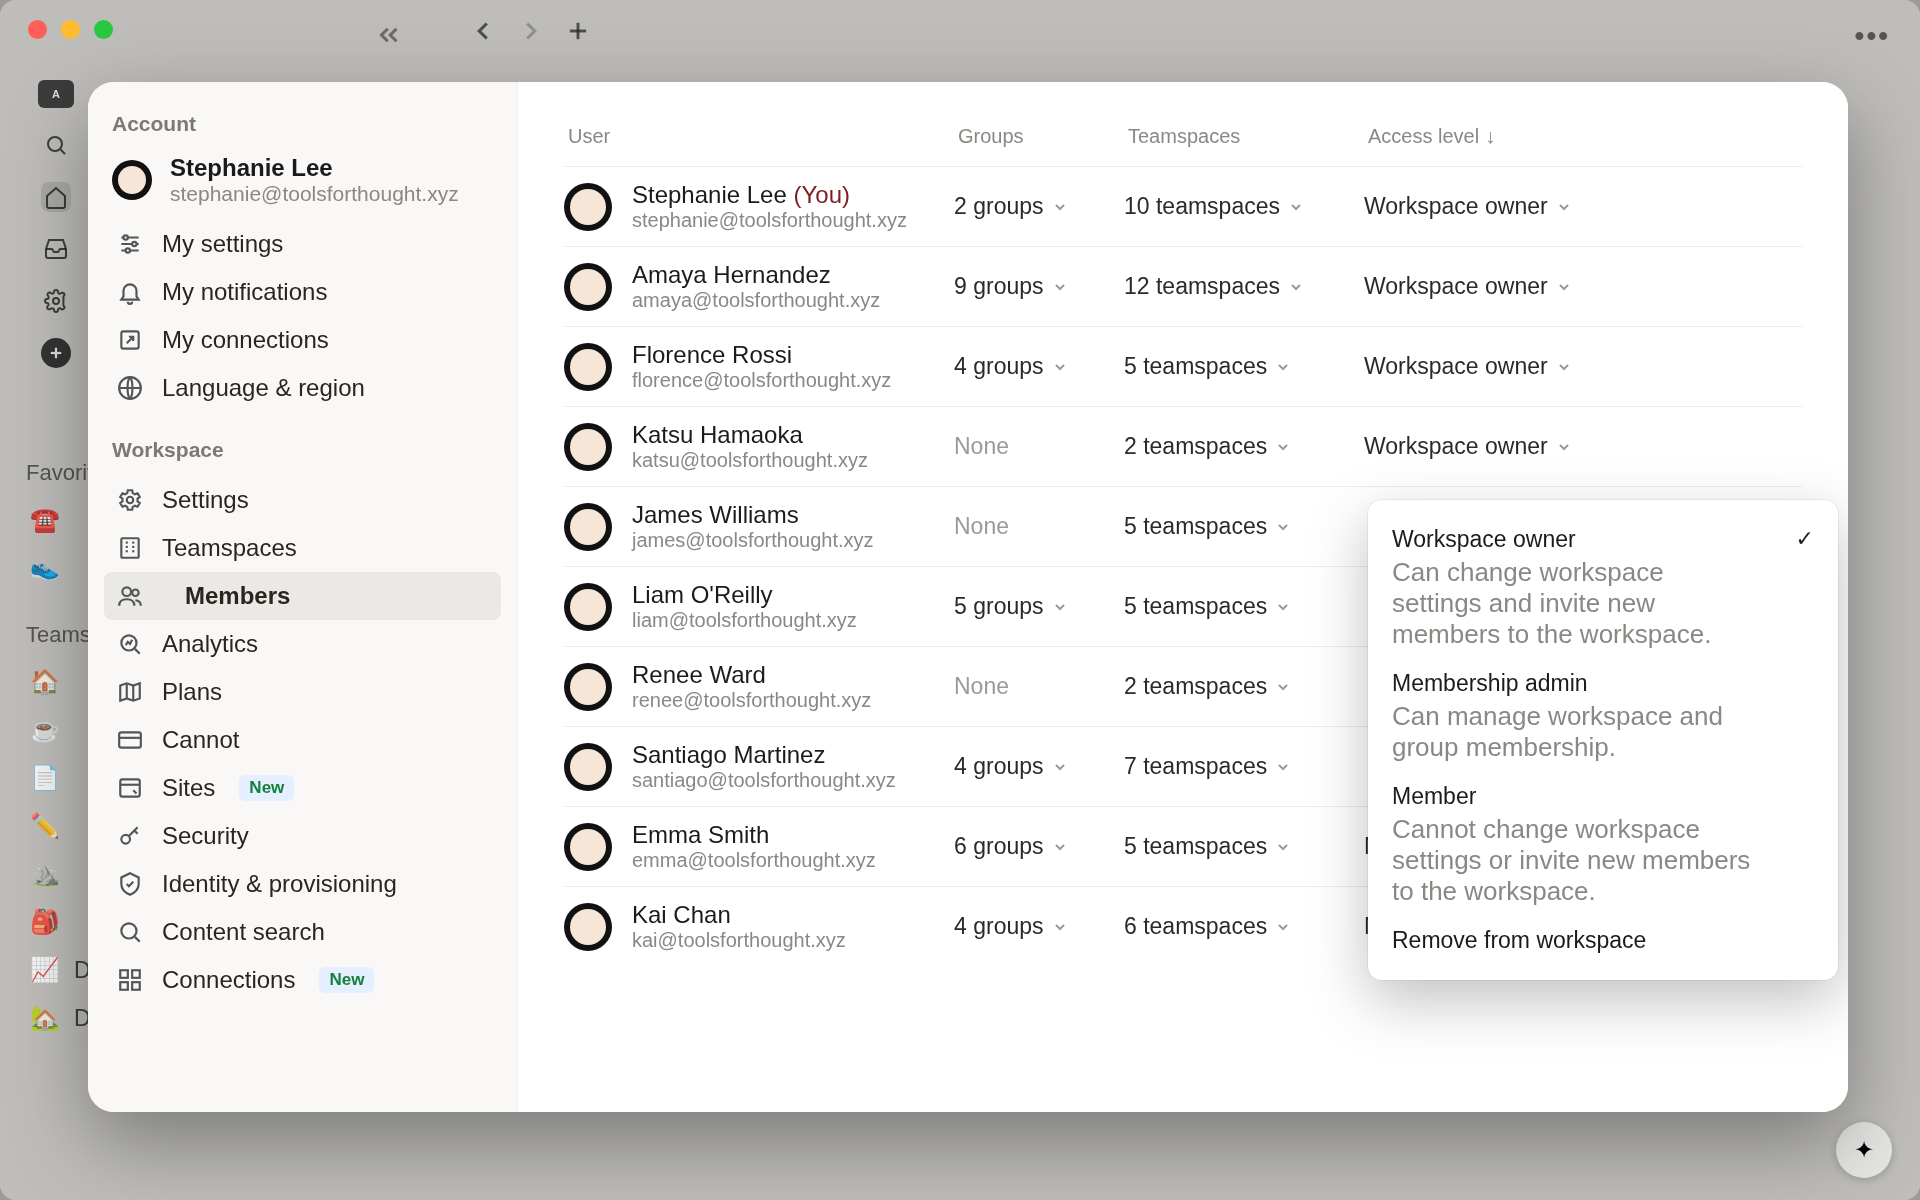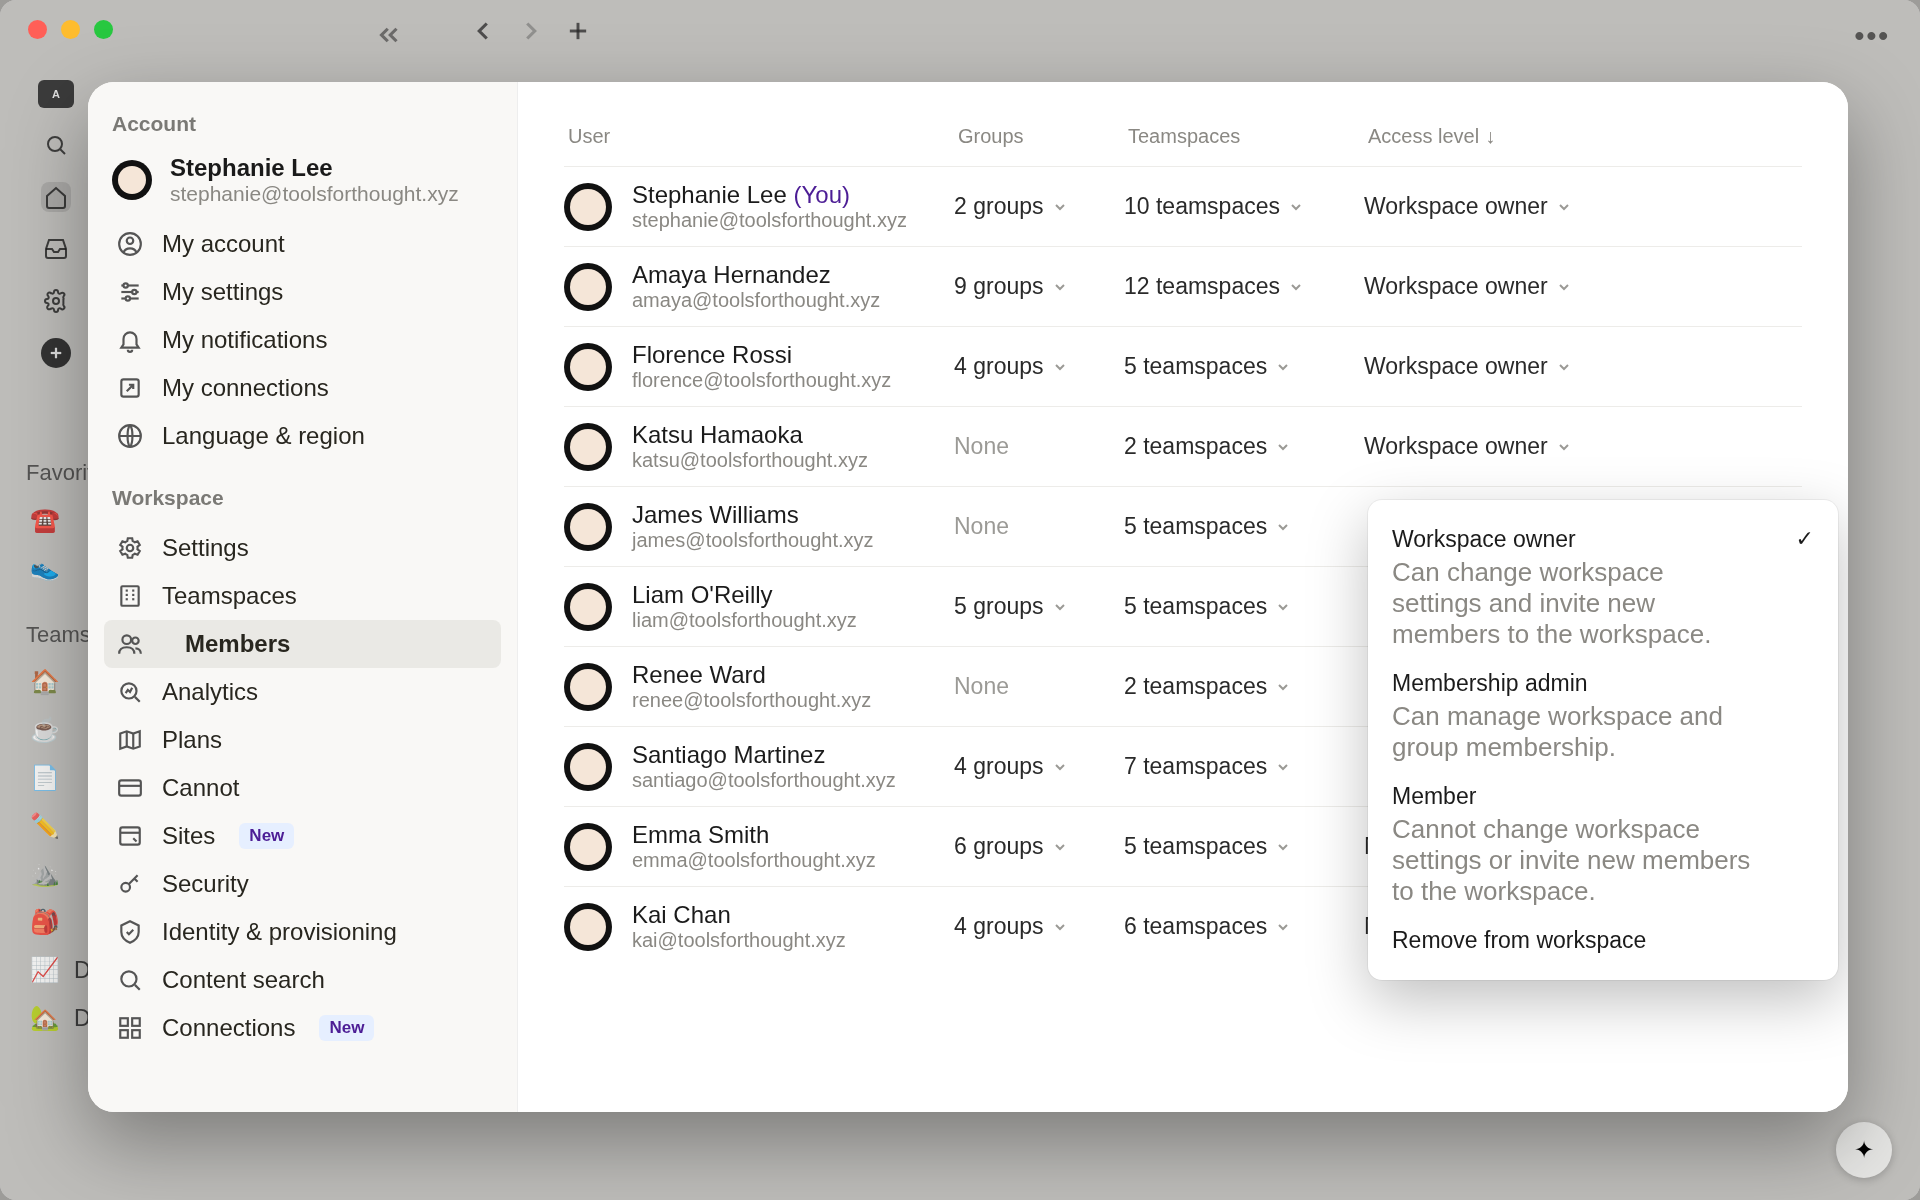--- a/index.html
+++ b/index.html
@@ -146,21 +146,21 @@
     padding:10px 12px;border-radius:8px;
     cursor:pointer;
   }
   .nav-item.active{background:#eae9e5;font-weight:600;gap:41px;}
   .nav-icon{
     width:28px;height:28px;display:flex;align-items:center;justify-content:center;
     color:#555;
     flex-shrink:0;
   }
   .pill{
-    font-size:17px;font-weight:600;color:#4c1d95;background:#e6efff;
+    font-size:17px;font-weight:600;color:#15803d;background:#e6efff;
     padding:3px 10px;border-radius:6px;margin-left:6px;
   }
 
   
   .main{
     flex:1;
     background:#fff;
     padding:0 46px 0 46px;
     overflow:hidden;
     position:relative;
@@ -176,21 +176,21 @@
   .row{
     display:grid;
     grid-template-columns: 390px 170px 240px 1fr;
     align-items:center;
     padding:14px 0;
     border-top:1px solid #edece9;
   }
   .ucell{display:flex;gap:20px;align-items:center;}
   .ucell .avatar{width:48px;height:48px;}
   .uname{font-size:24px;font-weight:500;color:#1b1b1b;}
-  .uname .you{color:#4c1d95;font-weight:400;}
+  .uname .you{color:#7f1d1d;font-weight:400;}
   .uemail{font-size:20px;color:#8a8883;}
   .cell{font-size:23px;color:#2a2a2a;display:flex;align-items:center;gap:8px;}
   .cell.none{color:#9b9a96;}
   .chev{color:#9b9a96;font-size:18px;}
 
   
   .dropdown{
     position:absolute;
     top:418px; right:10px;
     width:470px;
@@ -325,30 +325,20 @@
       <span class="avatar"></span>
       <div>
         <div class="profile-name">Stephanie Lee</div>
         <div class="profile-email">stephanie@toolsforthought.xyz</div>
       </div>
     </div>
 
     <div class="nav-item">
       <span class="nav-icon">
           <svg width="26" height="26" viewBox="0 0 24 24" fill="none" stroke="currentColor" stroke-width="2">
-            <circle cx="12" cy="12" r="10"></circle>
-            <circle cx="12" cy="9" r="3"></circle>
-            <path d="M6 20c1-3 4-4 6-4s5 1 6 4"></path>
-          </svg>
-        </span>
-      <span>My account</span>
-    </div>
-    <div class="nav-item">
-      <span class="nav-icon">
-          <svg width="26" height="26" viewBox="0 0 24 24" fill="none" stroke="currentColor" stroke-width="2">
             <line x1="4" y1="6" x2="20" y2="6"></line>
             <line x1="4" y1="12" x2="20" y2="12"></line>
             <line x1="4" y1="18" x2="20" y2="18"></line>
             <circle cx="8" cy="6" r="2" fill="#fff"></circle>
             <circle cx="16" cy="12" r="2" fill="#fff"></circle>
             <circle cx="10" cy="18" r="2" fill="#fff"></circle>
           </svg>
         </span>
       <span>My settings</span>
     </div>

